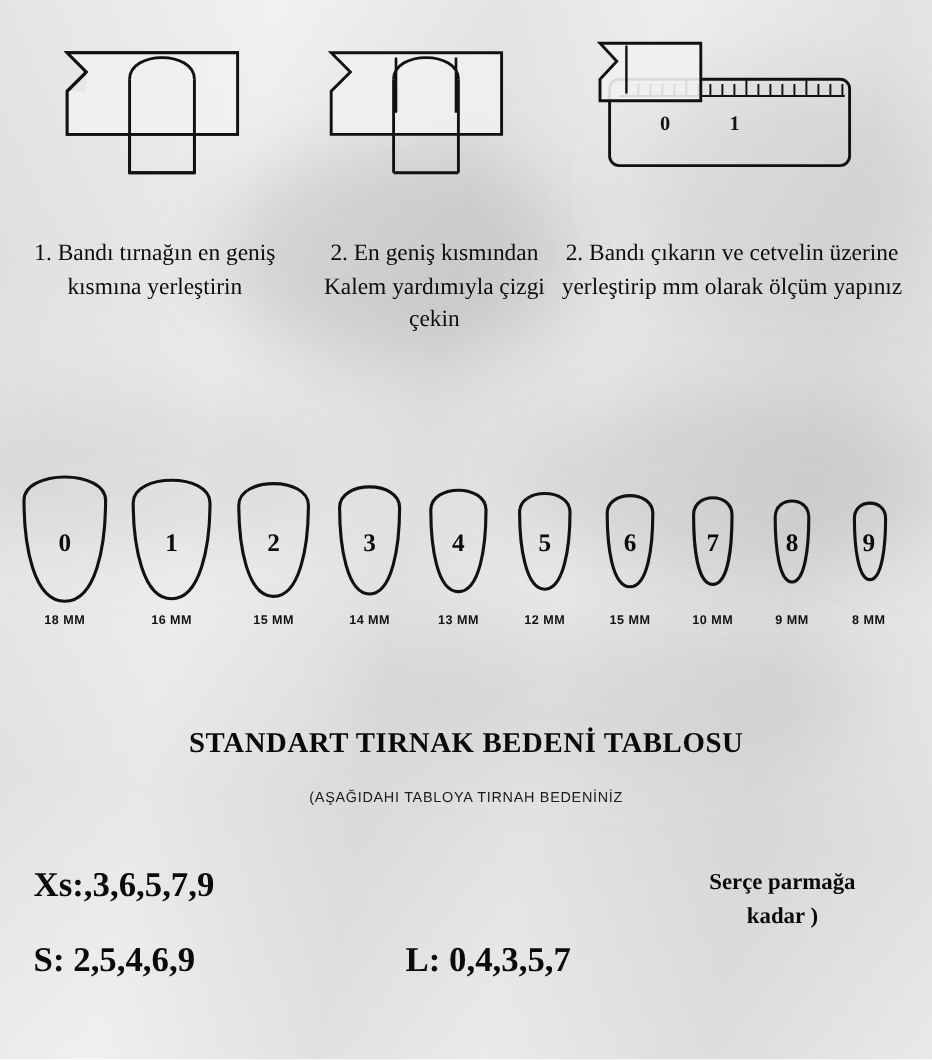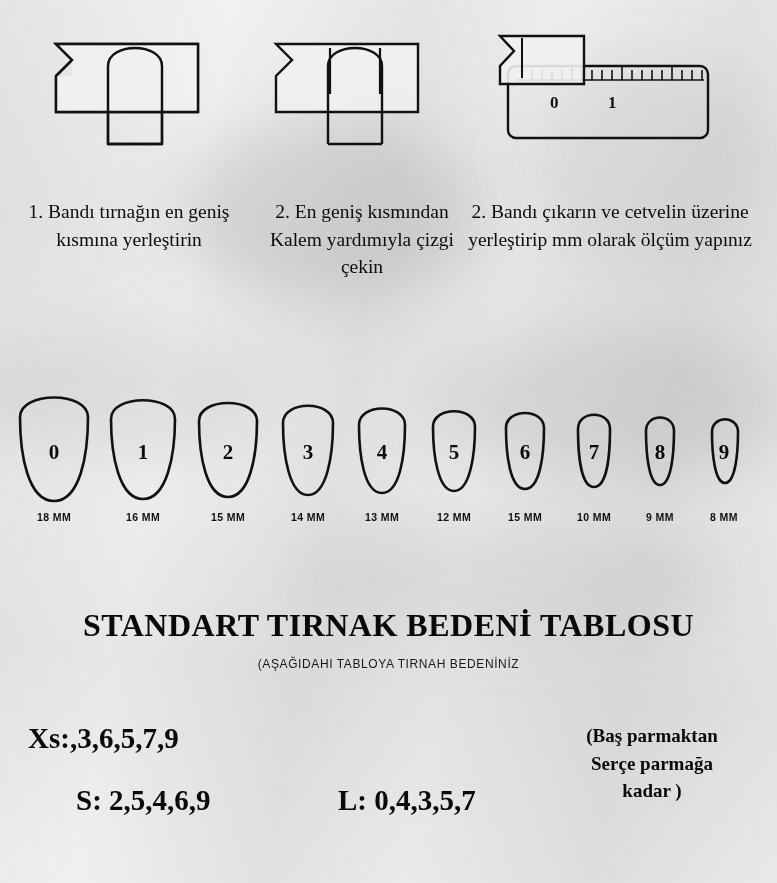--- a/index.html
+++ b/index.html
@@ -105,21 +105,21 @@
     font-family: "Liberation Sans", sans-serif;
     color: #111111;
   }
 
   
   .title {
     position: absolute;
     left: 0; top: 607px;
     width: 777px;
     text-align: center;
-    font-size: 32px;
+    font-size: 24px;
     font-weight: bold;
     letter-spacing: 0.5px;
     color: #0a0a0a;
   }
   .subtitle {
     position: absolute;
     left: 0; top: 655px;
     width: 777px;
     text-align: center;
     font-family: "Liberation Sans", sans-serif;
@@ -135,21 +135,21 @@
     height: 120px;
   }
   .size-cell {
     position: absolute;
     font-weight: bold;
     font-size: 29px;
     color: #0a0a0a;
     white-space: nowrap;
   }
   .sz-xs { left: 28px;  top: 0px; }
-  .sz-s  { left: 28px;  top: 62px; margin-left: 48px; }
+  .sz-s  { left: 28px;  top: 62px; }
   .sz-m  { left: 338px; top: 0px; }
   .sz-l  { left: 338px; top: 62px; }
   .note {
     position: absolute;
     left: 536px;
     top: 0px;
     width: 232px;
     text-align: center;
     font-weight: bold;
     font-size: 19px;
@@ -328,19 +328,18 @@
   <div class="title">STANDART TIRNAK BEDENİ TABLOSU</div>
   <div class="subtitle">
     <div>(AŞAĞIDAHI TABLOYA TIRNAH BEDENİNİZ</div>
   </div>
 
   <div class="sizes">
     <div class="size-cell sz-xs">Xs:,3,6,5,7,9</div>
     <div class="size-cell sz-s">S: 2,5,4,6,9</div>
     <div class="size-cell sz-l">L: 0,4,3,5,7</div>
     <div class="note">
-      <div>(Baş parmaktan</div>
       <div>Serçe parmağa</div>
       <div>kadar )</div>
     </div>
   </div>
 
 </div>
 
 </body></html>

